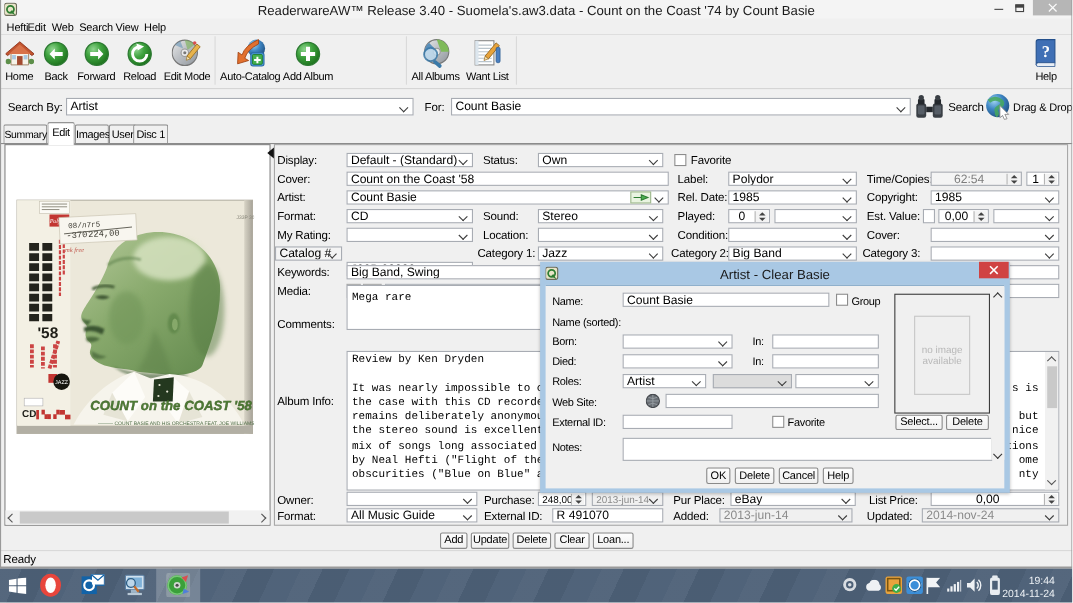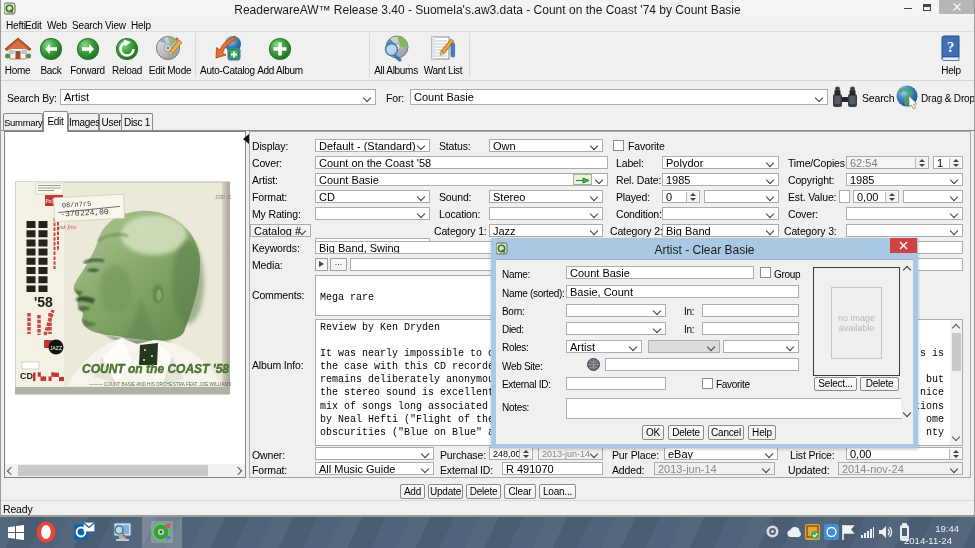--- a/index.html
+++ b/index.html
@@ -6,21 +6,21 @@
 .lbl{position:absolute;font-size:10.5px;letter-spacing:-.15px;color:#000;white-space:nowrap;line-height:11px}
 .fld{position:absolute;background:#fff;border:1px solid #a8acb3;font-size:11px;color:#000;padding:0 3px;line-height:12px;white-space:nowrap;overflow:hidden;height:13px;box-sizing:border-box}
 .fld.gray{background:#f0f0f0;color:#8b8b8b}
 .fld.dis{background:#f4f4f4;color:#7d7d7d}
 .cmb{padding-right:14px}
 .chev{position:absolute;width:5px;height:5px;border-right:1px solid #3c3c3c;border-bottom:1px solid #3c3c3c;transform:rotate(45deg)}
 .cmb .chev{right:5px;top:3px;position:absolute}
 .spinner{position:absolute;right:1px;top:1px;width:11px;height:10px;background:#f3f3f3;border-left:1px solid #b5b5b5}
 .spinner:before{content:"";position:absolute;left:3px;top:1px;border-left:3px solid transparent;border-right:3px solid transparent;border-bottom:3px solid #444}
 .spinner:after{content:"";position:absolute;left:3px;bottom:1px;border-left:3px solid transparent;border-right:3px solid transparent;border-top:3px solid #444}
-.num{text-align:left;padding-right:16px}
+.num{text-align:center;padding-right:16px}
 .cb{position:absolute;width:11px;height:11px;background:#fff;border:1px solid #8c8c8c;box-sizing:border-box}
 .btn{position:absolute;background:linear-gradient(#fdfdfd,#f0f0f0);border:1px solid #8a8a8a;border-radius:2px;font-size:10px;letter-spacing:-.2px;text-align:center;line-height:13px;height:15px;box-sizing:border-box;color:#000}
 .tbtn{position:absolute;top:33px;height:46px;text-align:center}
 .tbtn .cap{position:absolute;bottom:3px;left:0;right:0;font-size:10px;letter-spacing:-.3px;color:#000;white-space:nowrap}
 .tbtn svg{position:absolute;top:2px;left:50%;transform:translateX(-50%)}
 .tsep{position:absolute;top:33px;height:44px;width:1px;background:#dadada}
 .mono{font-family:"Liberation Mono",monospace;font-size:10px;line-height:13px}
 .tab{position:absolute;top:113px;height:18px;background:#f0f0f0;border:1px solid #8b8b8b;border-bottom:none;text-align:center;font-size:10px;letter-spacing:-.3px;line-height:17px;box-sizing:border-box;border-radius:2px 2px 0 0}
 #dlg .lbl{font-size:10px;letter-spacing:-.3px}
 .tab.sel{top:111px;height:21px;background:#fff;z-index:3;line-height:19px}
@@ -372,21 +372,21 @@
 <div class="fld" style="left:315px;top:241px;width:648px">Big Band, Swing</div>
 
 <div class="lbl" style="left:252px;top:260px">Media:</div>
 <div class="abs" style="left:315px;top:258px;width:13px;height:13px;background:#f6f6f6;border:1px solid #a0a0a0;box-sizing:border-box">
       <div style="position:absolute;left:3px;top:2px;border-top:3px solid transparent;border-bottom:3px solid transparent;border-left:5px solid #444"></div>
     </div>
 <div class="abs" style="left:330px;top:258px;width:17px;height:13px;background:#f6f6f6;border:1px solid #a0a0a0;box-sizing:border-box;font-size:9px;line-height:7px;text-align:center;color:#333">...</div>
 <div class="fld" style="left:350px;top:258px;width:613px"></div>
 
 <div class="lbl" style="left:252px;top:290px">Comments:</div>
-<div class="fld mono" style="left:315px;top:275px;width:293px;height:41px;padding:15px 4px">Mega rare</div>
+<div class="fld mono" style="left:315px;top:259px;width:293px;height:41px;padding:5px 4px">Mega rare</div>
 
 <div class="lbl" style="left:252px;top:360px">Album Info:</div>
 <div class="fld mono" style="left:315px;top:319px;width:648px;height:127px;padding:1px 4px">
       <pre style="margin:0;font-family:'Liberation Mono',monospace;font-size:10px;line-height:13.1px">Review by Ken Dryden
 
 It was nearly impossible to c                                                                       s is
 the case with this CD recorde
 remains deliberately anonymou                                                                      , but
 the stereo sound is excellent                                                                       nice
 mix of songs long associated                                                                       tions
@@ -440,21 +440,20 @@
   <div class="abs" style="left:399px;top:0;width:27px;height:15px;background:#d04343"><svg width="27" height="15">
           <path d="M10 4 L17 11 M17 4 L10 11" stroke="#fff" stroke-width="1.4"></path>
         </svg></div>
   <div class="abs" style="left:5px;top:21px;width:417px;height:184px;background:#f0f0f0;border-top:1px solid #8fb0cc"></div>
 
   <div class="lbl" style="left:11px;top:31px">Name:</div>
   <div class="fld" style="left:75px;top:28px;width:188px">Count Basie</div>
   <div class="cb" style="left:269px;top:29px"></div>
   <div class="lbl" style="left:283px;top:31px">Group</div>
   <div class="lbl" style="left:11px;top:50px">Name (sorted):</div>
-  <div class="fld" style="left:75px;top:47px;width:233px">Basie, Count</div>
   <div class="lbl" style="left:11px;top:68px">Born:</div>
   <div class="fld cmb" style="left:75px;top:66px;width:100px">
         <span class="chev"></span>
       </div>
   <div class="lbl" style="left:193px;top:68px">In:</div>
   <div class="fld" style="left:211px;top:66px;width:97px"></div>
   <div class="lbl" style="left:11px;top:86px">Died:</div>
   <div class="fld cmb" style="left:75px;top:84px;width:100px">
         <span class="chev"></span>
       </div>
@@ -562,14 +561,14 @@
   <div class="abs" style="left:879px;top:8px;width:14px;height:14px"><svg width="14" height="14">
           <path d="M0 5 H3 L7 1 V13 L3 9 H0 Z" fill="#eef1f4"></path>
           <path d="M9 4 A4.5 4.5 0 0 1 9 10 M10.5 2 A7 7 0 0 1 10.5 12" stroke="#eef1f4" stroke-width="1.3" fill="none"></path>
         </svg></div>
   <div class="abs" style="left:899px;top:6px;width:11px;height:19px"><svg width="11" height="19">
           <rect x="1" y="2" width="9" height="16" rx="2" fill="#e8ecf0"></rect>
           <rect x="3" y="0" width="5" height="3" rx="1" fill="#e8ecf0"></rect>
           <rect x="3" y="5" width="5" height="8" fill="#4d6077"></rect>
         </svg></div>
   <div class="abs" style="left:907px;top:6px;width:52px;height:11px;color:#eef2f6;font-size:9.5px;text-align:right">19:44</div>
-  <div class="abs" style="left:897px;top:18px;width:62px;height:11px;color:#eef2f6;font-size:9.5px;text-align:center">2014-11-24</div>
+  <div class="abs" style="left:897px;top:18px;width:62px;height:11px;color:#eef2f6;font-size:9.5px;text-align:right">2014-11-24</div>
 </div>
 </div>
 </body></html>

